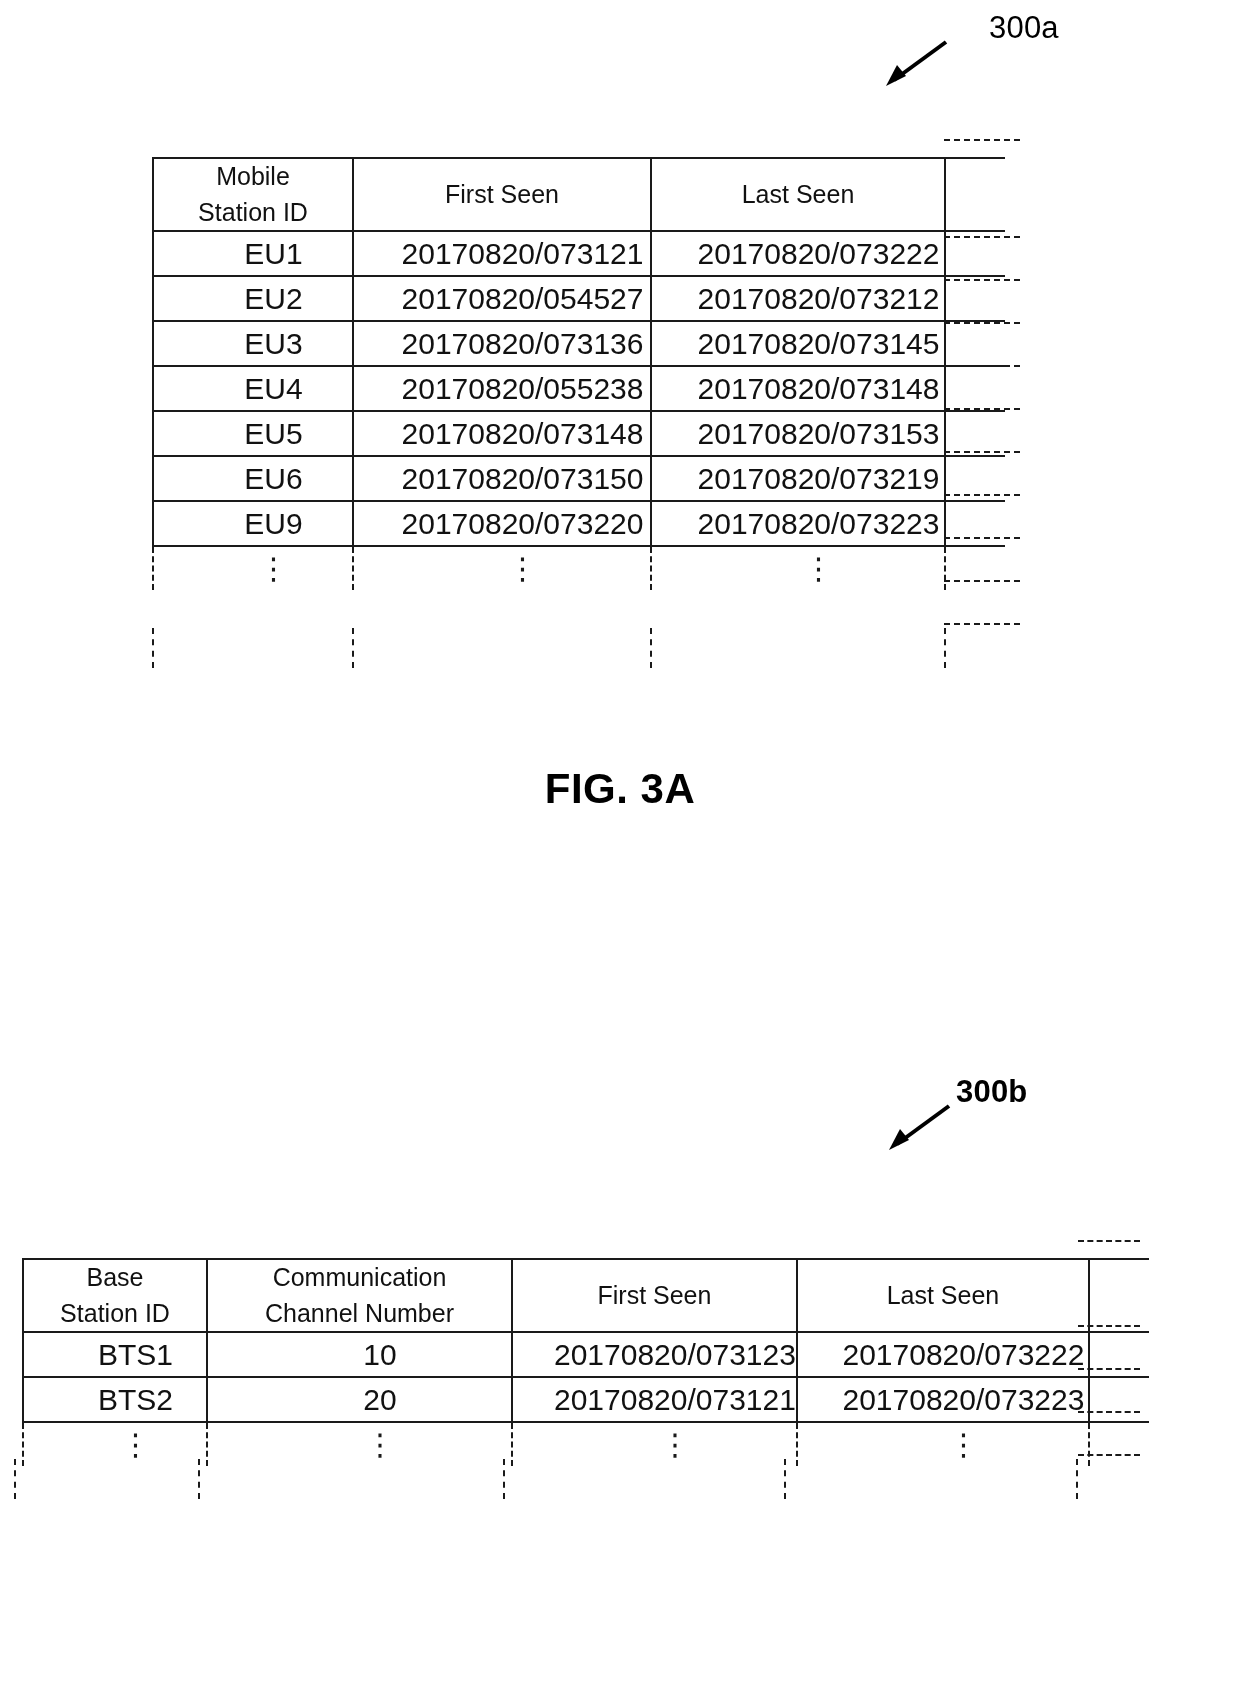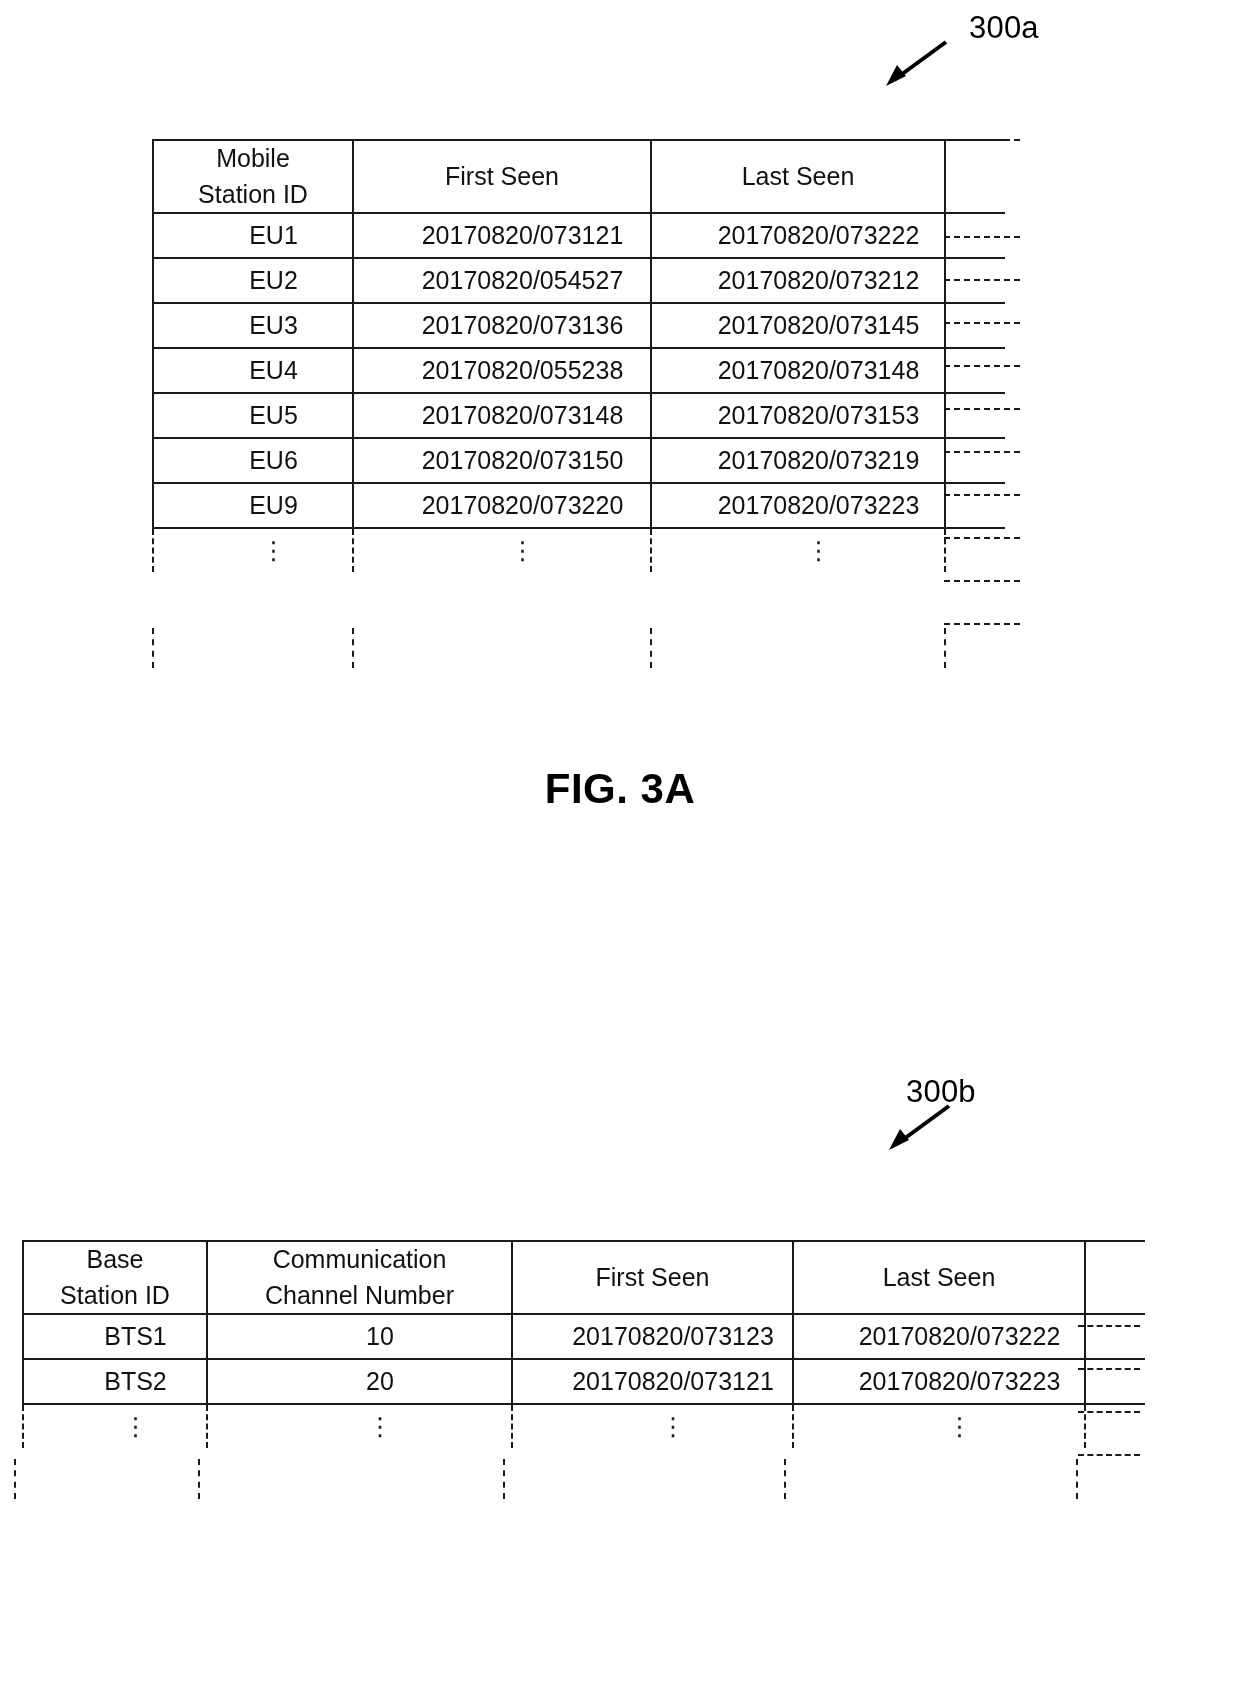--- a/index.html
+++ b/index.html
@@ -41,41 +41,42 @@
     text-align: center;
     font-size: 42px;
     font-weight: bold;
     font-family: "Liberation Sans", sans-serif;
     letter-spacing: 0.5px;
   }
 
   
   .tbl-wrap {
     position: absolute;
+    margin-top: 18px;
   }
   table.patent {
     border-collapse: collapse;
     table-layout: fixed;
     font-family: "Liberation Sans", sans-serif;
     color: #111;
   }
   table.patent td, table.patent th {
     border: 2px solid #1a1a1a;
     text-align: center;
     vertical-align: middle;
     font-weight: normal;
     padding: 0;
     background: #fff;
   }
   table.patent th {
     font-size: 25px;
     line-height: 1.42;
   }
   table.patent td {
-    font-size: 25px;
+    font-size: 30px;
     height: 43px;
     line-height: 1.1;
     padding-left: 41px;
   }
   td.cont-cell, th.cont-cell {
     border-left: none !important;
     border-right: none !important;
   }
 
   .vdots {
@@ -99,21 +100,21 @@
 
   .hdr-2line {
     display: block;
   }
 </style>
 </head>
 <body>
 
 <div class="page">
 
-  <div class="callout" style="left:969px; top:10px;">300a</div>
+  <div class="callout" style="left:989px; top:10px;">300a</div>
   <svg class="callout-arrow" style="left:880px; top:38px;" width="70" height="50" viewBox="0 0 70 50">
     <line x1="66" y1="4" x2="14" y2="42" stroke="#000" stroke-width="4"></line>
     <polygon points="6,48 26,38 17,27" fill="#000"></polygon>
   </svg>
 
   <div class="tbl-wrap" style="left:152px; top:139px;">
     <table class="patent" id="tableA">
       <colgroup>
         <col style="width:200px">
         <col style="width:298px">
@@ -196,21 +197,21 @@
   <div class="dash-h" style="left:944px; top:580px;  width:76px;"></div>
   <div class="dash-h" style="left:944px; top:623px;  width:76px;"></div>
 
   <div class="dash-v" style="left:152px; top:628px; height:40px;"></div>
   <div class="dash-v" style="left:352px; top:628px; height:40px;"></div>
   <div class="dash-v" style="left:650px; top:628px; height:40px;"></div>
   <div class="dash-v" style="left:944px; top:628px; height:40px;"></div>
 
   <div class="fig-caption" style="top:765px;">FIG. 3A</div>
 
-  <div class="callout" style="left:906px; top:1074px;">300b</div>
+  <div class="callout" style="left:956px; top:1074px;font-weight:bold;">300b</div>
   <svg class="callout-arrow" style="left:883px; top:1102px;" width="70" height="50" viewBox="0 0 70 50">
     <line x1="66" y1="4" x2="14" y2="42" stroke="#000" stroke-width="4"></line>
     <polygon points="6,48 26,38 17,27" fill="#000"></polygon>
   </svg>
 
   <div class="tbl-wrap" style="left:22px; top:1240px;">
     <table class="patent" id="tableB">
       <colgroup>
         <col style="width:184px">
         <col style="width:305px">

